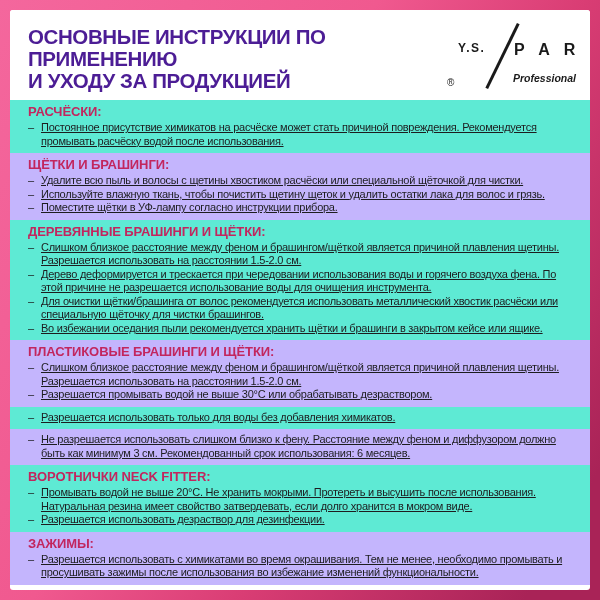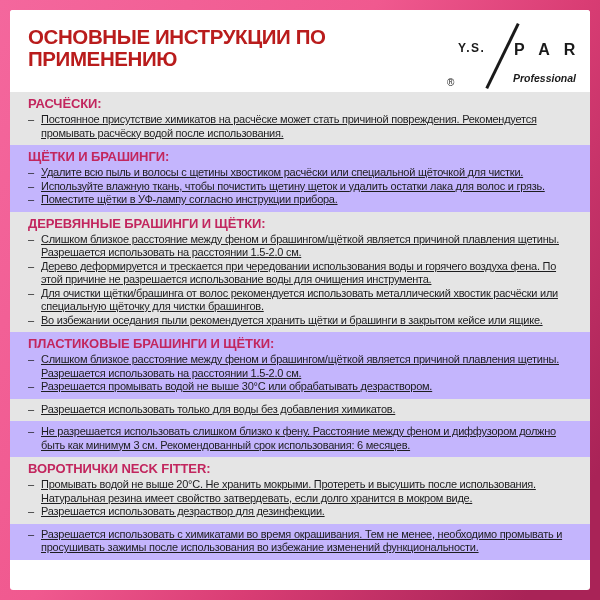--- a/index.html
+++ b/index.html
@@ -23,21 +23,21 @@
     justify-content: space-between;
     align-items: flex-start;
     padding: 16px 16px 8px 18px;
     background: #ffffff;
   }
   .title {
     font-weight: bold;
     font-size: 20.5px;
     line-height: 1.08;
     letter-spacing: -0.4px;
-    color: #b91c1c;
+    color: #4c1d95;
     text-transform: uppercase;
   }
   .logo {
     position: relative;
     width: 120px;
     height: 56px;
     flex: none;
     margin-top: 2px;
     color: #1a1a1a;
   }
@@ -71,21 +71,21 @@
   .logo .prof {
     position: absolute;
     right: -2px; bottom: 0;
     font-style: italic;
     font-weight: bold;
     font-size: 10.5px;
     letter-spacing: 0;
   }
   #sections { flex: 1; display: flex; flex-direction: column; }
   section { padding: 4px 14px 5px 18px; background: #c4b5fd; }
-  section.tint { background: #e5e5e5; }
+  section.tint { background: #5eead4; }
   section h2 {
     margin: 0 0 2px 0;
     font-size: 13px;
     line-height: 15px;
     font-weight: bold;
     color: #c2265e;
     letter-spacing: -0.1px;
     text-transform: uppercase;
   }
   section ul { margin: 0; padding: 0; list-style: none; }
@@ -101,20 +101,21 @@
 </style>
 </head>
 <body>
 
 <div class="frame">
   <div class="page">
 
     <header>
       <div class="title">
         <div>ОСНОВНЫЕ ИНСТРУКЦИИ ПО ПРИМЕНЕНИЮ</div>
+        <div>И УХОДУ ЗА ПРОДУКЦИЕЙ</div>
       </div>
       <div class="logo">
         <div class="slash"></div>
         <span class="ys">Y.S.</span>
         <span class="park">P A R K</span>
         <span class="reg">®</span>
         <span class="prof">Professional</span>
       </div>
     </header>
 
@@ -216,20 +217,21 @@
   </li>
 
   <li>
     <span class="dash">–</span>
     <span class="text">Разрешается использовать дезраствор для дезинфекции.</span>
   </li>
 </ul>
   </section>
 
   <section>
+    <h2>ЗАЖИМЫ:</h2>
     <ul>
   <li>
     <span class="dash">–</span>
     <span class="text">Разрешается использовать с химикатами во время окрашивания. Тем не менее, необходимо промывать и просушивать зажимы после использования во избежание изменений функциональности.</span>
   </li>
 </ul>
   </section>
 </div>
 
   </div>

